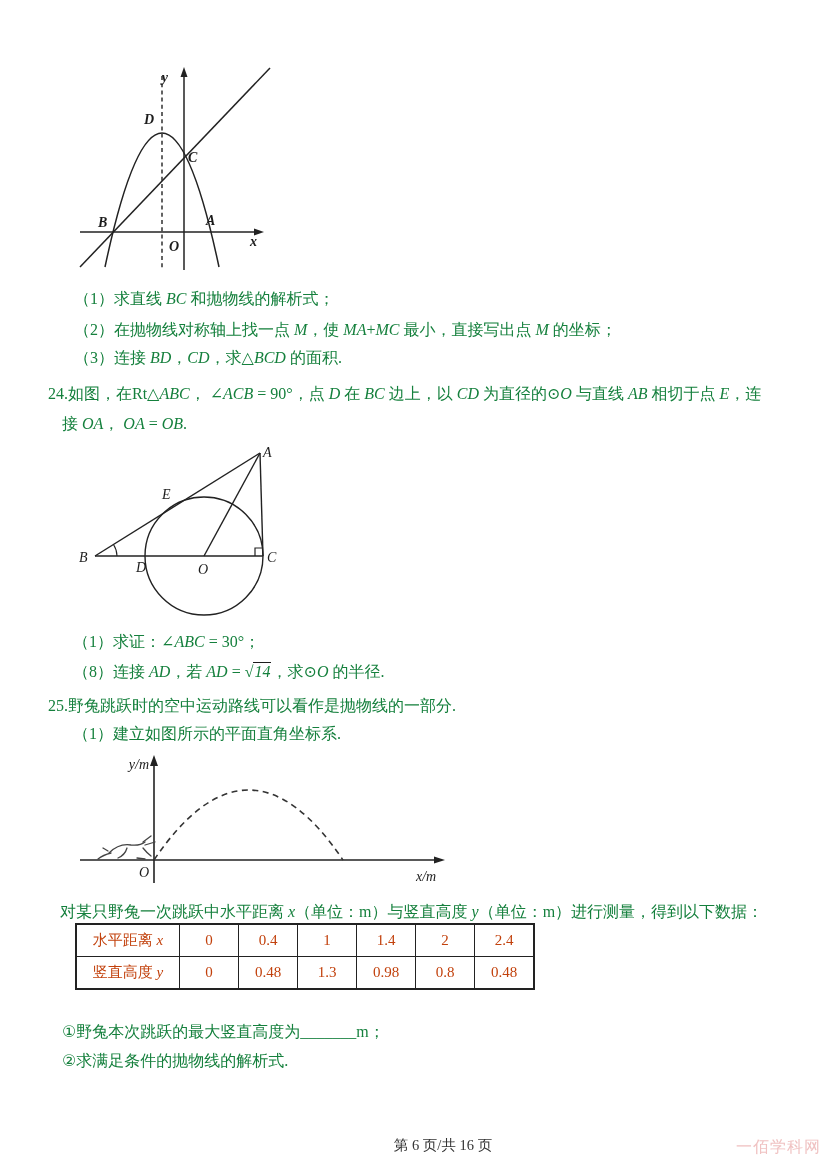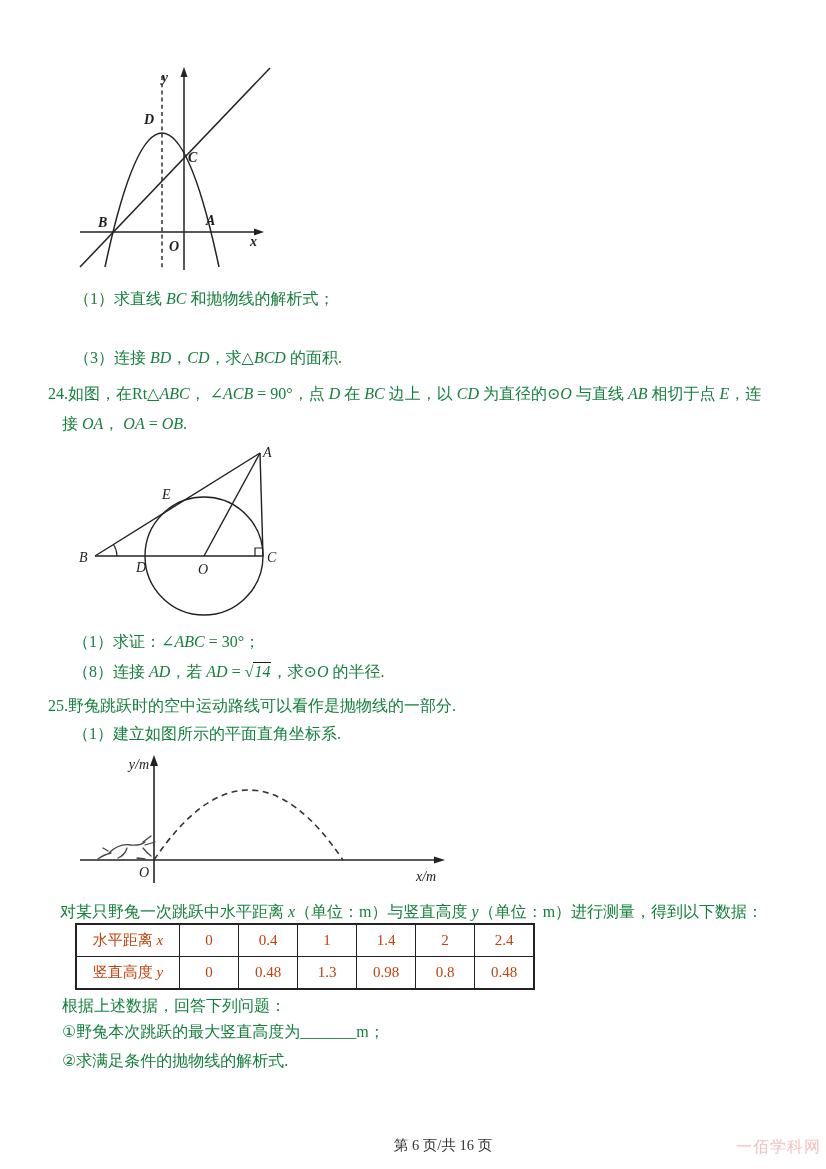--- a/index.html
+++ b/index.html
@@ -52,20 +52,21 @@
     <text class="flb" x="90" y="20" text-anchor="end">y</text>
     <text class="flb" x="172" y="184">x</text>
     <text class="flb" x="66" y="62">D</text>
     <text class="flb" x="110" y="100">C</text>
     <text class="flb" x="20" y="165">B</text>
     <text class="flb" x="128" y="163">A</text>
     <text class="flb" x="91" y="189">O</text>
   </svg>
 
   <div class="line" style="left:74px;top:289px;"><span class="seg-r">（1）求直线 </span><span class="seg-i">BC</span><span class="seg-r"> 和抛物线的解析式；</span></div>
+  <div class="line" style="left:74px;top:320px;"><span class="seg-r">（2）在抛物线对称轴上找一点 </span><span class="seg-i">M</span><span class="seg-r">，使 </span><span class="seg-i">MA</span><span class="seg-r">+</span><span class="seg-i">MC</span><span class="seg-r"> 最小，直接写出点 </span><span class="seg-i">M</span><span class="seg-r"> 的坐标；</span></div>
   <div class="line" style="left:74px;top:348px;"><span class="seg-r">（3）连接 </span><span class="seg-i">BD</span><span class="seg-r">，</span><span class="seg-i">CD</span><span class="seg-r">，求△</span><span class="seg-i">BCD</span><span class="seg-r"> 的面积.</span></div>
 
   <div class="line" style="left:48px;top:384px;"><span class="seg-r">24.如图，在</span><span class="seg-r">Rt△</span><span class="seg-i">ABC</span><span class="seg-r">， ∠</span><span class="seg-i">ACB</span><span class="seg-r"> = 90°，点 </span><span class="seg-i">D</span><span class="seg-r"> 在 </span><span class="seg-i">BC</span><span class="seg-r"> 边上，以 </span><span class="seg-i">CD</span><span class="seg-r"> 为直径的⊙</span><span class="seg-i">O</span><span class="seg-r"> 与直线 </span><span class="seg-i">AB</span><span class="seg-r"> 相切于点 </span><span class="seg-i">E</span><span class="seg-r">，连</span></div>
   <div class="line" style="left:62px;top:414px;"><span class="seg-r">接 </span><span class="seg-i">OA</span><span class="seg-r">， </span><span class="seg-i">OA</span><span class="seg-r"> = </span><span class="seg-i">OB</span><span class="seg-r">.</span></div>
 
   <svg style="left:78px;top:445px;" width="215" height="178" viewBox="0 0 215 178">
 
     <circle cx="126" cy="111" r="59" fill="none" stroke="#222" stroke-width="1.4"></circle>
 
     <line x1="17" y1="111" x2="185" y2="111" stroke="#222" stroke-width="1.4"></line>
@@ -138,21 +139,20 @@
       <td class="dcol">0</td>
       <td class="dcol">0.48</td>
       <td class="dcol">1.3</td>
       <td class="dcol">0.98</td>
       <td class="dcol">0.8</td>
       <td class="dcol">0.48</td>
     </tr>
   </tbody>
     </table>
 
-  <div class="line" style="left:62px;top:996px;"><span class="seg-r">根据上述数据，回答下列问题：</span></div>
   <div class="line" style="left:62px;top:1022px;"><span class="seg-r">①野兔本次跳跃的最大竖直高度为</span><span class="seg-r">_______</span><span class="seg-r">m；</span></div>
   <div class="line" style="left:62px;top:1051px;"><span class="seg-r">②求满足条件的抛物线的解析式.</span></div>
 
   <div id="footer" style="padding-left:30px;">第 6 页/共 16 页</div>
 
   <div id="watermark" style="color:#f0c2c2;">一佰学科网</div>
 
 </div>
 
 </body></html>

